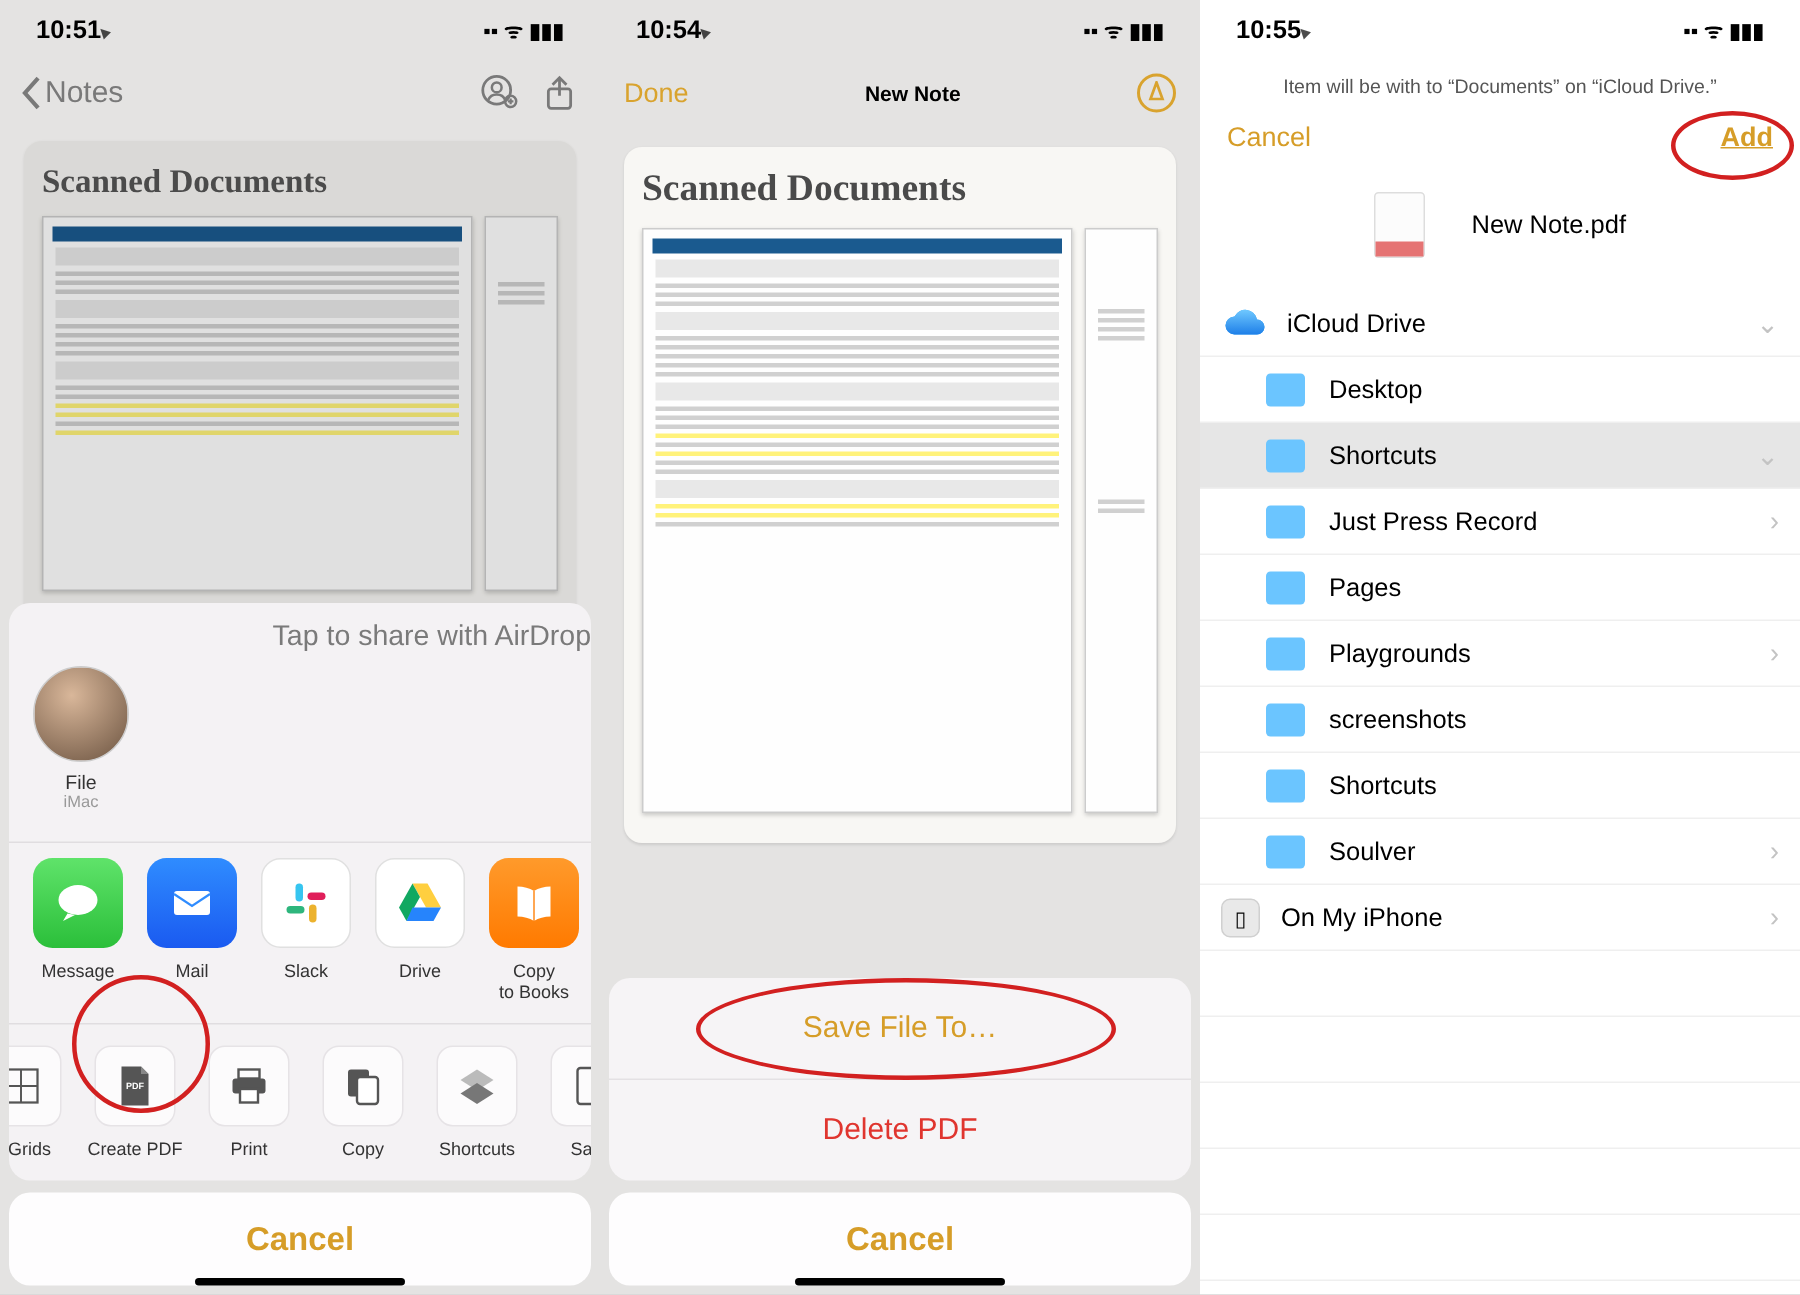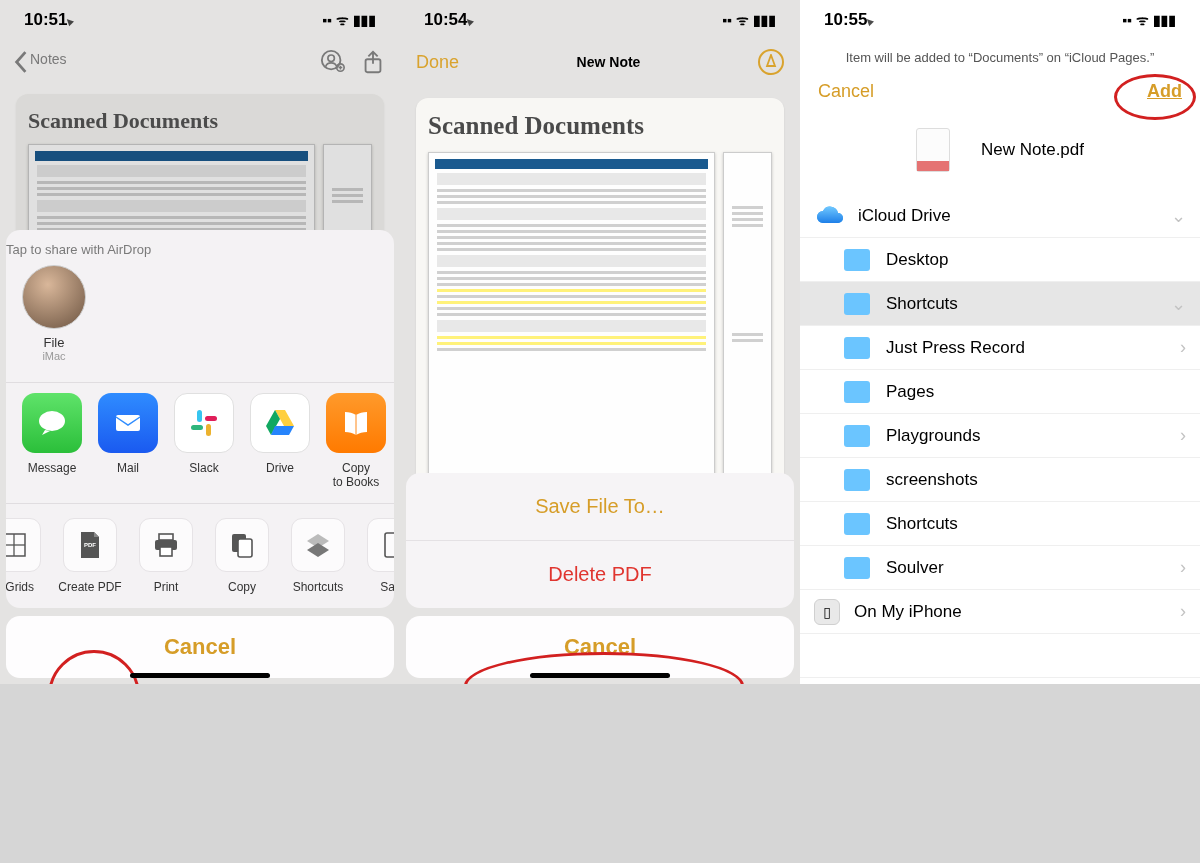--- a/index.html
+++ b/index.html
@@ -1,48 +1,48 @@
 <!DOCTYPE html>
 <html><head>
 <meta charset="utf-8">
 <style>
   * { box-sizing: border-box; margin: 0; padding: 0; font-family: -apple-system, "Helvetica Neue", Arial, sans-serif; }
   body { background: #d6d6d6; width: 1200px; height: 863px; display: flex; }
-  .screen { position: relative; width: 400px; height: 684px; overflow: hidden; background: #fff; }
+  .screen { position: relative; width: 400px; height: 863px; overflow: hidden; background: #fff; }
   .screen1, .screen2 { background: #e4e3e2; }
   .dim { filter: brightness(0.88); }
 
   
   .status { height: 40px; display: flex; align-items: center; justify-content: space-between; padding: 0 24px; font-weight: 600; font-size: 17px; }
   .status .icons span { margin-left: 4px; font-size: 14px; }
   .status .time::after { content: " ◂"; font-size: 12px; opacity: .7; transform: rotate(45deg); display:inline-block;}
   
   
   .nav1 { height: 44px; display:flex; align-items:center; justify-content:space-between; padding:0 14px; color:#8a8a8a; }
-  .nav1 .back { display:flex; align-items:flex-start; font-size:14px; }
+  .nav1 .back { display:flex; align-items:flex-start; font-size:20px; }
   .nav1 .back svg { width:14px; height:22px; margin-right:2px; }
   .nav1 .right { display:flex; align-items:center; gap:14px; }
   .nav1 .share svg, .nav1 .person svg { width:26px; height:26px; }
 
   
   .note-card { margin: 10px 16px; background:#f8f7f4; border-radius:12px; padding:14px 12px 20px; box-shadow:0 1px 2px rgba(0,0,0,.1); }
   .note-title { font-size:22px; font-weight:700; color:#555; margin-bottom:10px;font-family:Liberation Serif, serif; }
   .doc-row { display:flex; gap:8px; }
   .doc-page { background:#fefefe; border:1px solid #ccc; height:250px; box-shadow:0 1px 3px rgba(0,0,0,.2); position:relative; }
   .doc-page.main { flex:6; }
   .doc-page.side { flex:1; }
   .doc-page .hdr { height:10px; background:#1a5a8f; margin:6px 6px 4px;}
   .doc-page .line { height:3px; background:#d0d0d0; margin:3px 8px; }
   .doc-page .block { height:12px; background:#e8e8e8; margin:4px 8px; }
   .doc-page .hl { background:#fff27a; } 
 
   
   .sheet { position:absolute; left:0; right:0; bottom:0; padding:0 6px 6px; }
   .sheet .panel { background:#f4f2f4; border-radius:14px; padding-top:6px; }
-  .airdrop-label { text-align:left; font-size:13px; color:#7a7a7a; padding:6px 0 8px; }
+  .airdrop-label { text-align:right; font-size:19px; color:#7a7a7a; padding:6px 0 8px; }
   .airdrop-row { display:flex; padding:0 16px 14px; }
   .avatar { width:64px; height:64px; border-radius:50%; background:radial-gradient(circle at 40% 30%, #d9b79a, #6b5340); border:1px solid #ccc; }
   .av-label { font-size:13px; color:#333; text-align:center; margin-top:6px; }
   .av-sub { font-size:11px; color:#999; text-align:center; margin-bottom:6px;}
   .app-row { display:flex; padding:10px 8px 14px; border-top:1px solid #e0dde0; overflow:hidden; }
   .app { width:76px; flex:none; text-align:center; font-size:12px; color:#333; }
   .app .icon { width:60px; height:60px; border-radius:13px; margin:0 auto 8px; display:flex; align-items:center; justify-content:center; }
   .app .icon.msg { background:linear-gradient(#5fe36a,#2bbf3a); }
   .app .icon.mail { background:linear-gradient(#2f8cff,#1a5af0); }
   .app .icon.slack { background:#fff; border:1px solid #e0e0e0; }
@@ -319,21 +319,21 @@
   </div>
   <div class="circle" style="left:64px; top:652px; width:280px; height:68px; border-radius:50%/50%;"></div>
   <div class="home-ind"></div>
 </div>
 
 <div class="screen screen3">
   <div class="status">
     <span class="time">10:55</span>
     <span class="icons"><span>▪▪</span><span>ᯤ</span><span>▮▮▮</span></span>
   </div>
-  <div class="subtext">Item will be added to “Documents” on “iCloud Pages.”</div>
+  <div class="subtext">Item will be with to “Documents” on “iCloud Drive.”</div>
   <div class="nav3">
     <span class="cancel3">Cancel</span>
     <span class="add">Add</span>
   </div>
   <div class="file-row">
     <div class="file-icon"></div>
     <div class="file-name">New Note.pdf</div>
   </div>
   <div class="list">
     <div class="item">

